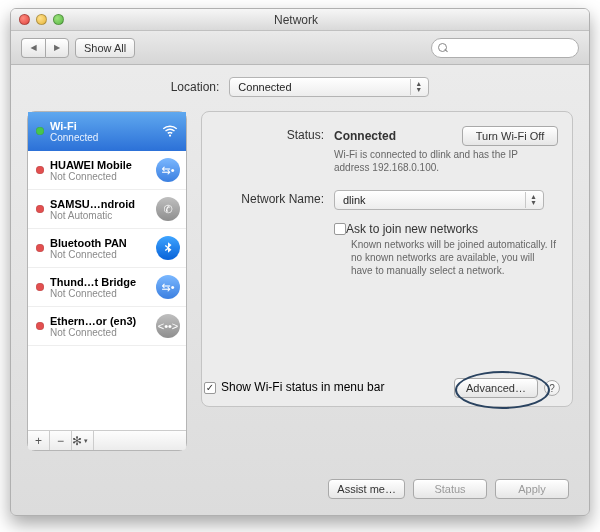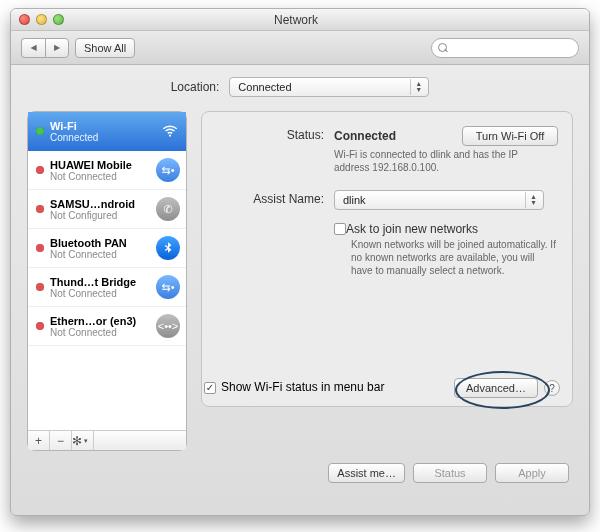--- a/index.html
+++ b/index.html
@@ -258,21 +258,21 @@
   .circle-highlight {
     position:absolute;
     width:95px; height:38px;
     right:22px; bottom:-3px;
     border:2.5px solid #2a4360;
     border-radius:50%;
     pointer-events:none;
   }
 
   .bottom-row {
-    margin-top: 12px;
+    margin-top: 28px;
     display:flex;
     justify-content:flex-end;
     gap:8px;
     padding-right: 4px;
   }
   .bottom-row .btn { min-width: 74px; justify-content:center; }
   .btn.disabled { color:#9a9a9a; }
 
   .tri { font-size:8px; color:#6a6a6a; }
   .wifi-arc { width:20px;height:20px;display:grid;place-items:center; }
@@ -345,21 +345,21 @@
               <div class="name">HUAWEI Mobile</div>
               <div class="sub">Not Connected</div>
             </div>
             <span class="iface-icon iface-sync">⇆•</span>
           </div>
 
           <div class="sidebar-item">
             <span class="status-dot dot-red"></span>
             <div class="interface-text">
               <div class="name">SAMSU…ndroid</div>
-              <div class="sub">Not Configured</div>
+              <div class="sub">Not Automatic</div>
             </div>
             <span class="iface-icon iface-phone">✆</span>
           </div>
 
           <div class="sidebar-item">
             <span class="status-dot dot-red"></span>
             <div class="interface-text">
               <div class="name">Bluetooth PAN</div>
               <div class="sub">Not Connected</div>
             </div>
@@ -407,21 +407,21 @@
             <div style="display:flex;align-items:center;gap:10px">
               <span class="status-val">Connected</span>
               <span style="flex:1"></span>
               <span class="btn" style="min-width:96px">Turn Wi-Fi Off</span>
             </div>
             <div class="status-desc">Wi-Fi is connected to dlink and has the IP address 192.168.0.100.</div>
           </div>
         </div>
 
         <div class="detail-row" style="margin-top:16px">
-          <div class="drow-label">Assist Name:</div>
+          <div class="drow-label">Network Name:</div>
           <div class="drow-content">
             <div class="select" style="min-width:210px">
               <span>dlink</span>
               <span class="arrows">▴<br>▾</span>
             </div>
           </div>
         </div>
 
         <div class="detail-row">
           <div class="drow-label"></div>

